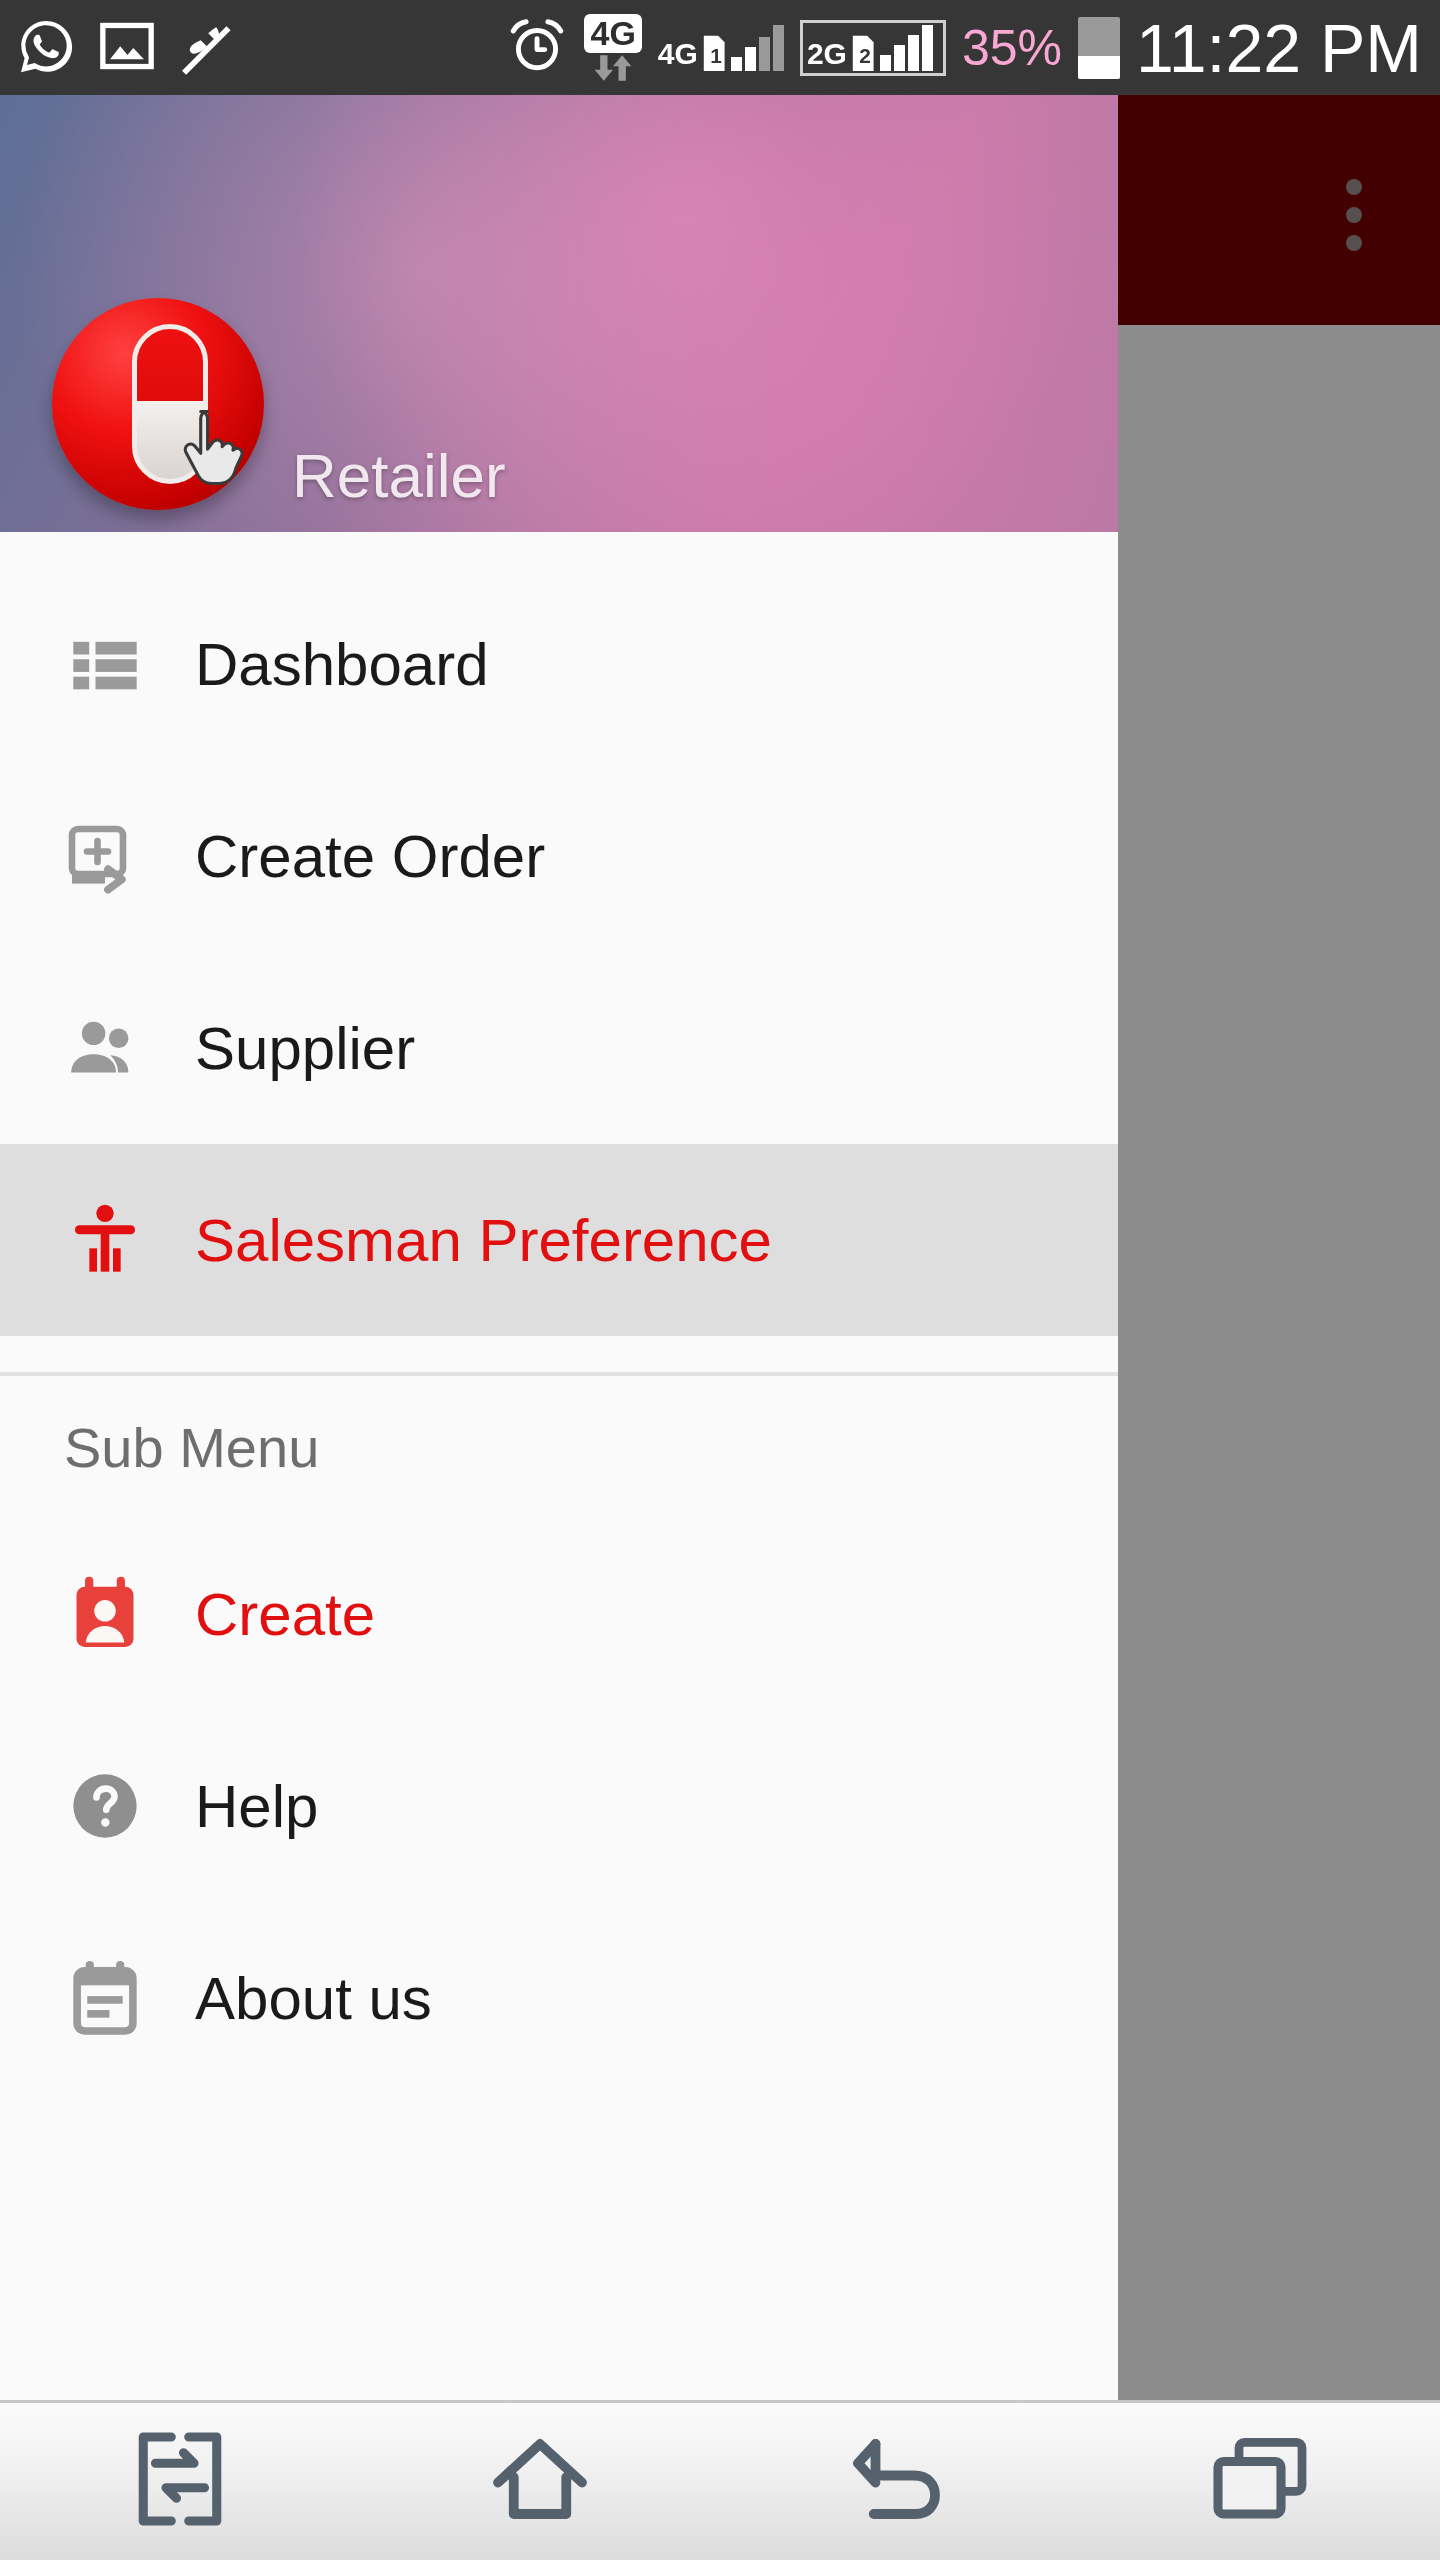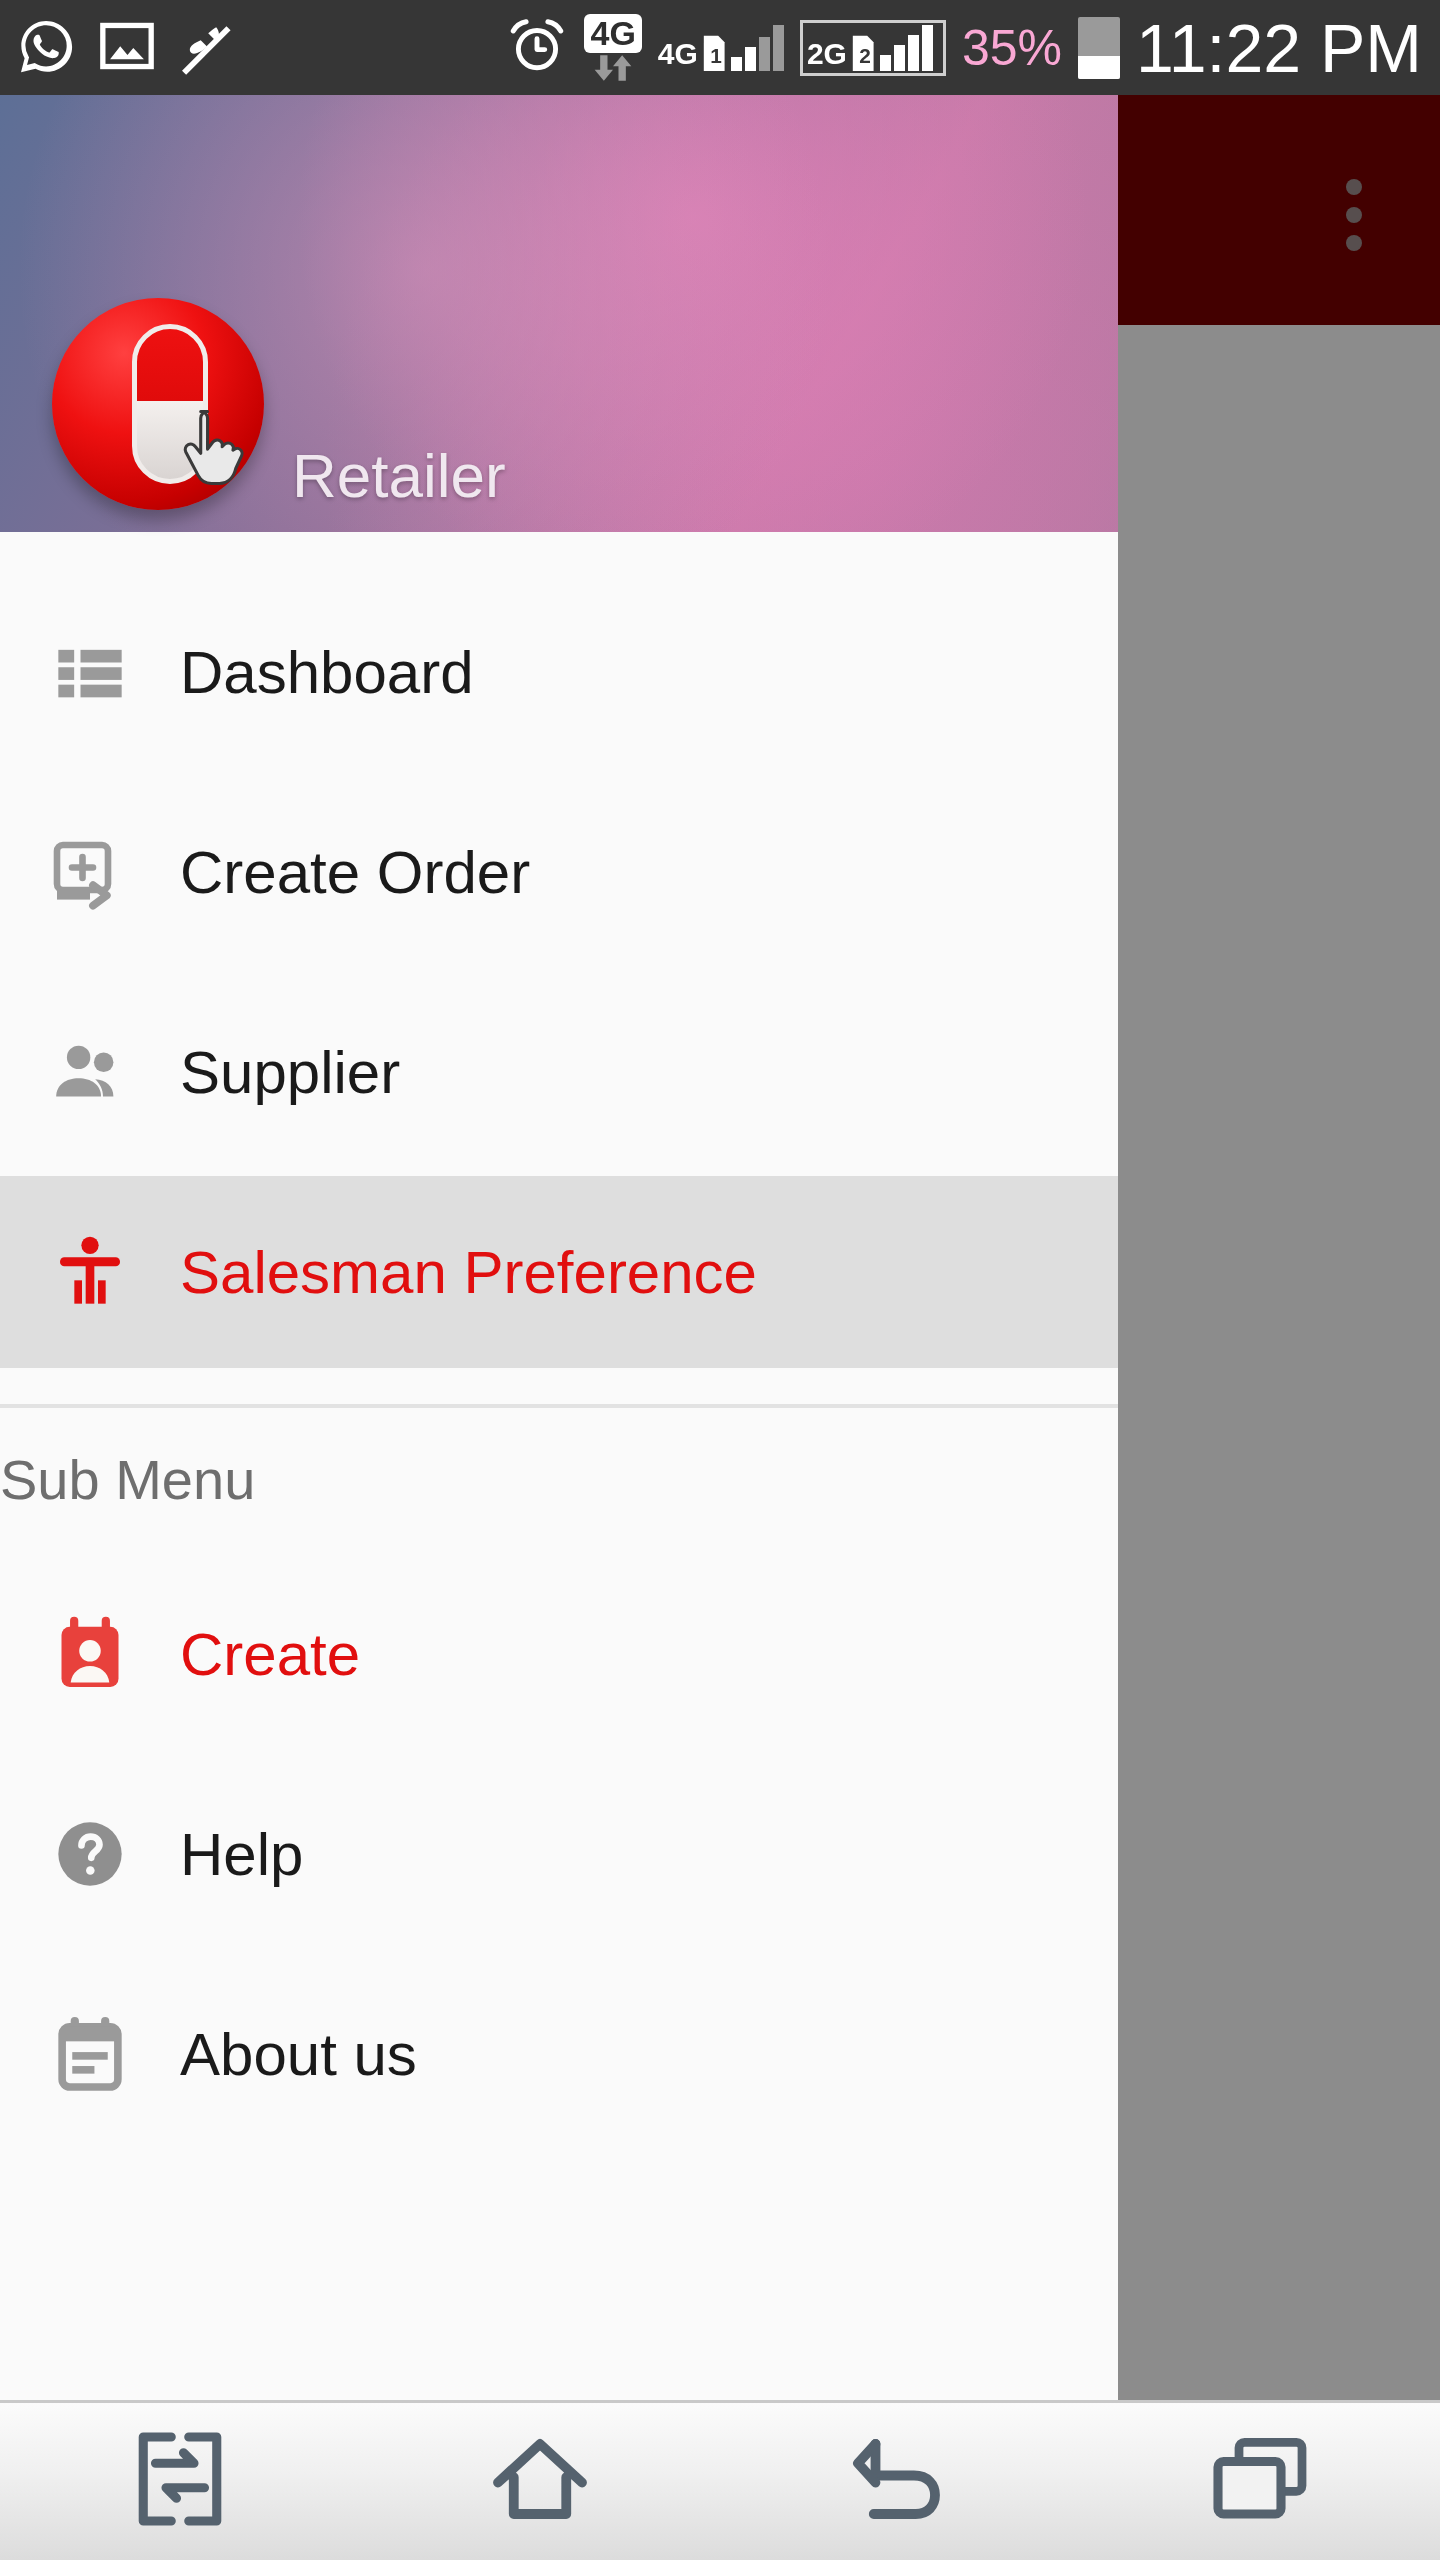--- a/index.html
+++ b/index.html
@@ -147,42 +147,41 @@
     transform:translateY(-50%);
     color:#f0e7ef; font-size:62px; font-weight:400;
     text-shadow:0 2px 4px rgba(0,0,0,0.28);
   }
 
   .drawer-list{ flex:1 1 auto; background:#fafafa; }
   .menu-item{
     position:relative;
     display:flex; align-items:center;
     height:192px; width:100%;
-    padding-left:0;
+    padding-left:15px;
     background:transparent;
     border:none; text-align:right;
     font-family:"Liberation Sans", sans-serif;
-    margin-top:8px;
   }
   .menu-item.active{ background:#dedede; }
   .menu-ico{
     width:180px; flex:0 0 180px;
     display:flex; align-items:center; justify-content:center;
   }
   .menu-lbl{
     font-size:60px; color:#1a1a1a; font-weight:400;
     white-space:nowrap;
   }
   .menu-lbl.red{ color:#e10f0f; }
   .divider{
     width:100%; height:4px; background:#e2e2e2;
   }
   .gap{ width:100%; height:36px; background:#fafafa; }
   .section-label{
-    height:142px;
+    padding-left:64px; height:142px;
     display:flex; align-items:center;
     font-size:56px; color:#6e6e6e;
   }
 
   
   .navbar{
     position:absolute; left:0; top:2400px;
     width:1440px; height:160px;
     background:linear-gradient(180deg,#fcfcfc 0%,#f0f0f0 45%,#dcdcdc 100%);
     display:flex; align-items:center;

